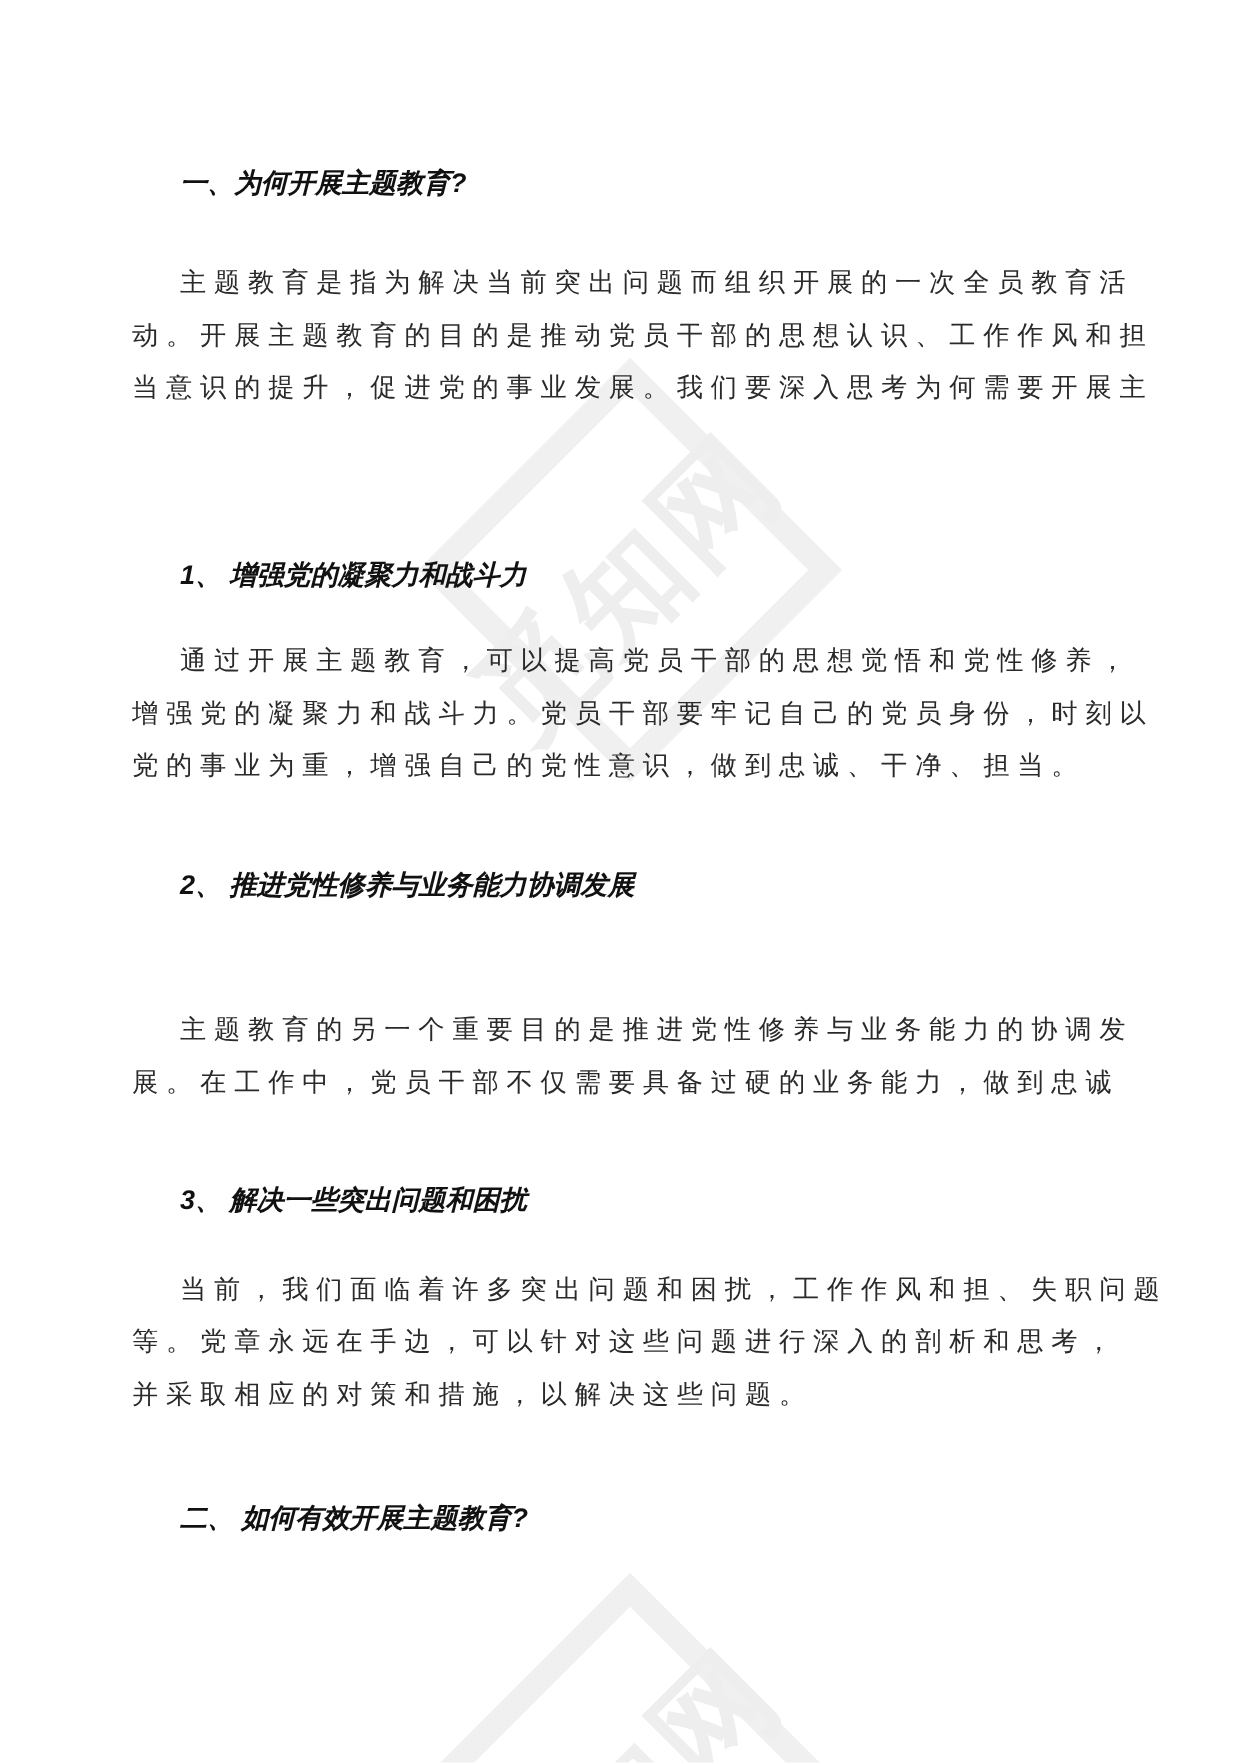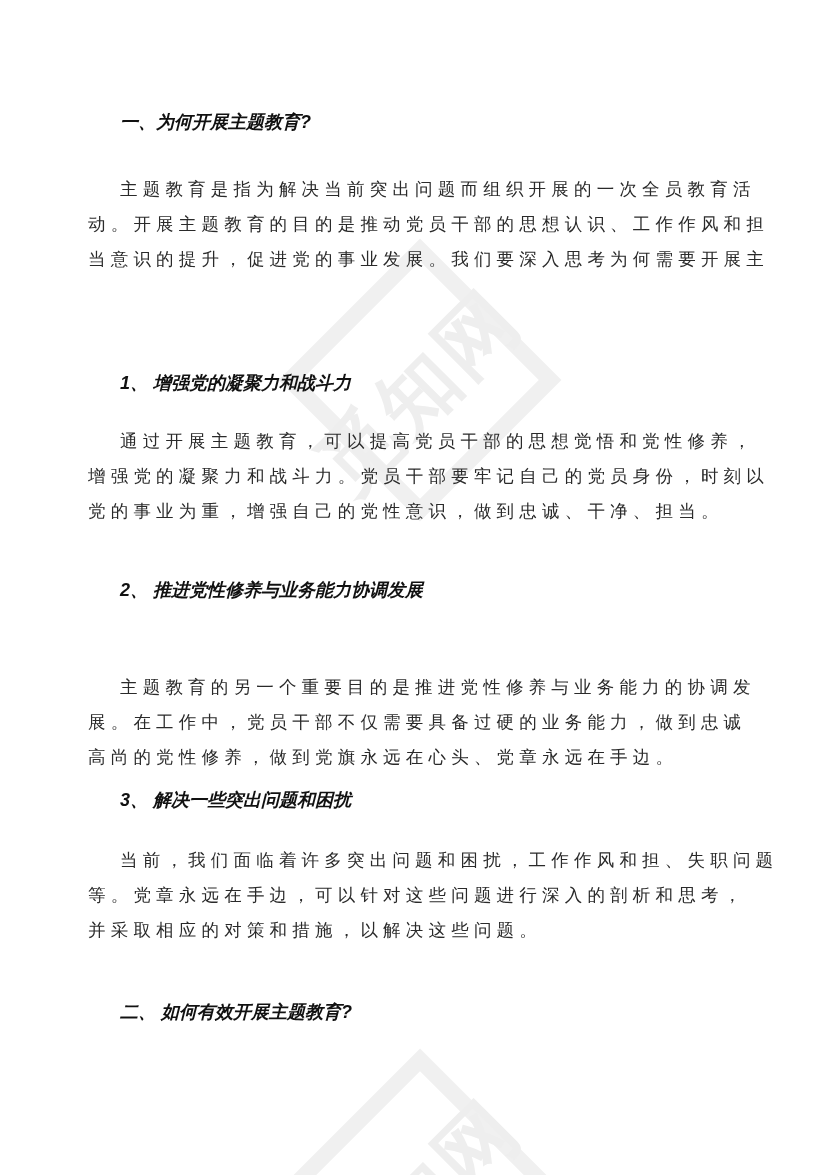--- a/index.html
+++ b/index.html
@@ -75,21 +75,20 @@
       <span class="line indent">通过开展主题教育，可以提高党员干部的思想觉悟和党性修养，</span>
       <span class="line">增强党的凝聚力和战斗力。党员干部要牢记自己的党员身份，时刻以</span>
       <span class="line">党的事业为重，增强自己的党性意识，做到忠诚、干净、担当。</span>
     </div>
 
     <div class="heading" style="top:578px;">2、 推进党性修养与业务能力协调发展</div>
 
     <div class="para" style="top:634px;margin-top:36px;">
       <span class="line indent">主题教育的另一个重要目的是推进党性修养与业务能力的协调发</span>
       <span class="line">展。在工作中，党员干部不仅需要具备过硬的业务能力，做到忠诚</span>
-      <span class="line">高尚的党性修养，做到党旗永远在心头、党章永远在手边。</span>
     </div>
 
     <div class="heading" style="top:788px;">3、 解决一些突出问题和困扰</div>
 
     <div class="para" style="top:843px;">
       <span class="line indent">当前，我们面临着许多突出问题和困扰，工作作风和担、失职问题</span>
       <span class="line">等。党章永远在手边，可以针对这些问题进行深入的剖析和思考，</span>
       <span class="line">并采取相应的对策和措施，以解决这些问题。</span>
     </div>
 

